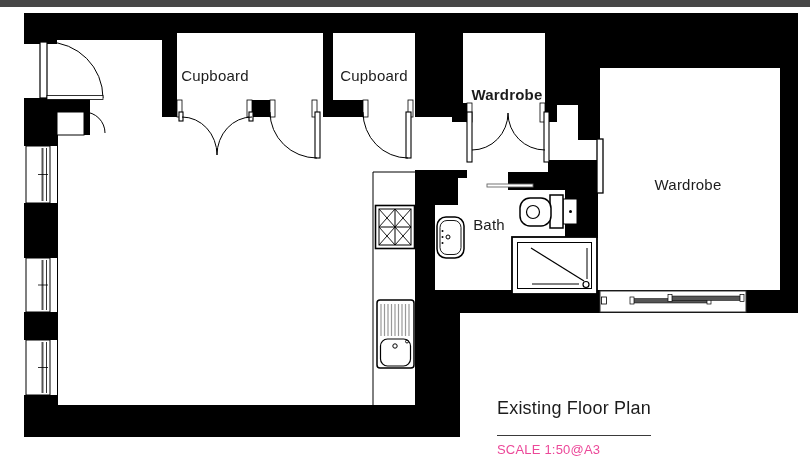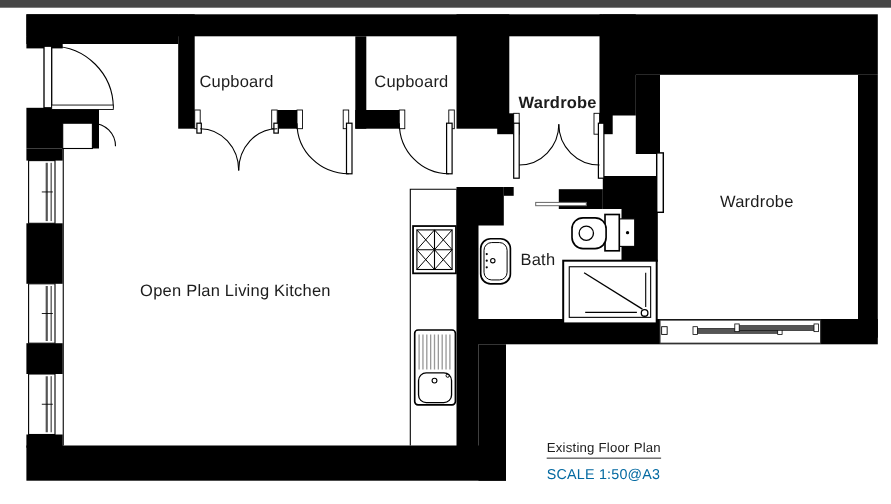--- a/index.html
+++ b/index.html
@@ -3,23 +3,23 @@
 <meta charset="utf-8">
 <style>
   html,body{margin:0;padding:0;background:#ffffff;}
   body{width:810px;height:458px;overflow:hidden;font-family:"Liberation Sans",sans-serif;}
   .stage{position:relative;width:810px;height:458px;background:#fff;}
   .topbar{position:absolute;left:0;top:0;width:810px;height:7px;background:#474747;}
   svg.plan{position:absolute;left:0;top:0;width:810px;height:458px;}
   .lbl{position:absolute;transform:translate(-50%,-50%);white-space:nowrap;
        color:#1c1c1c;font-size:15px;letter-spacing:0.2px;}
   .titleblock{position:absolute;left:497px;top:398px;}
-  .plan-title{font-size:12px;color:#1c1c1c;display:inline-block;
-              border-bottom:1.6px solid #3a3a3a;padding-bottom:2px;letter-spacing:0.2px;}
-  .plan-scale{font-size:13px;color:#0369a1;margin-top:6px;letter-spacing:0.2px;}
+  .plan-title{font-size:18px;color:#1c1c1c;display:inline-block;
+              border-bottom:1.6px solid #3a3a3a;padding-bottom:16px;letter-spacing:0.2px;}
+  .plan-scale{font-size:13px;color:#ec4899;margin-top:6px;letter-spacing:0.2px;}
 </style>
 </head>
 <body>
 
 <div class="stage">
   <div class="topbar"></div>
 
   <svg class="plan" viewBox="0 0 810 458">
 
     <g fill="#000000" stroke="none">
@@ -171,20 +171,19 @@
       <rect x="671" y="296" width="72" height="4.5" fill="#555" stroke="#000" stroke-width="0.5"></rect>
       <rect x="668" y="294.5" width="4" height="7" fill="#fff" stroke="#000" stroke-width="0.7"></rect>
       <rect x="740" y="294.5" width="4" height="7" fill="#fff" stroke="#000" stroke-width="0.7"></rect>
     </g>
   </svg>
 
   <div class="lbl" style="left:215px;top:75px;">Cupboard</div>
   <div class="lbl" style="left:374px;top:75px;">Cupboard</div>
   <div class="lbl" style="left:507px;top:94px;font-weight:bold;">Wardrobe</div>
   <div class="lbl" style="left:688px;top:184px;">Wardrobe</div>
-  <div class="lbl" style="left:489px;top:236px;">Bath</div>
-  <div class="lbl" style="left:214px;top:265px;">Open Plan Living Kitchen</div>
+  <div class="lbl" style="left:489px;top:224px;">Bath</div>
 
   <div class="titleblock">
     <div class="plan-title">Existing Floor Plan</div>
     <div class="plan-scale">SCALE 1:50@A3</div>
   </div>
 </div>
 
 </body></html>

